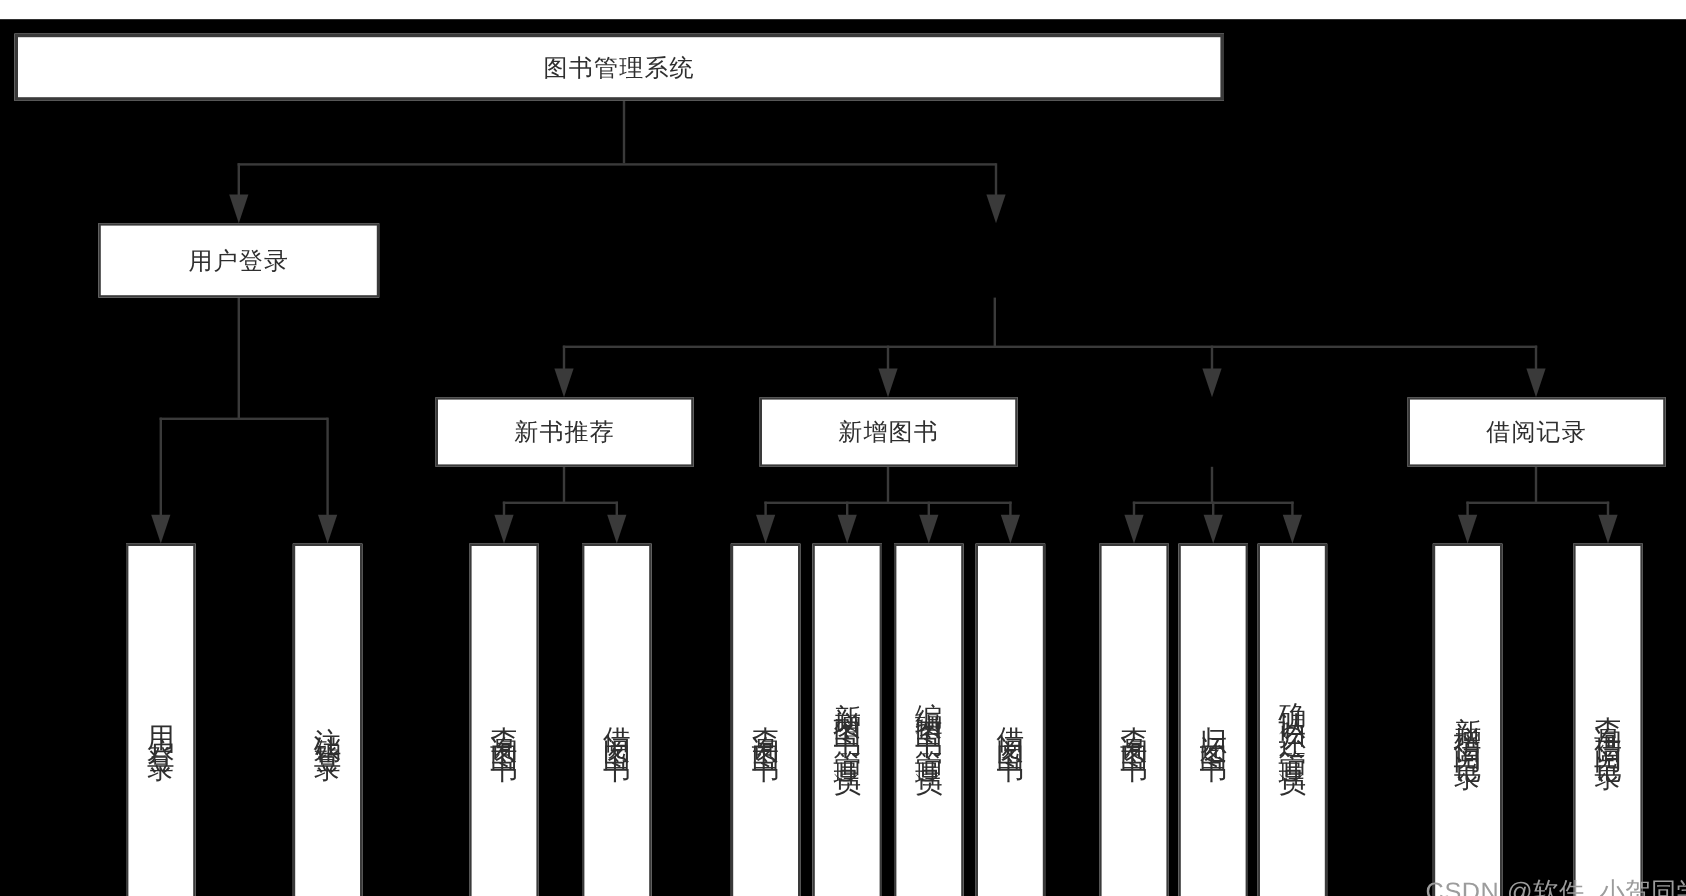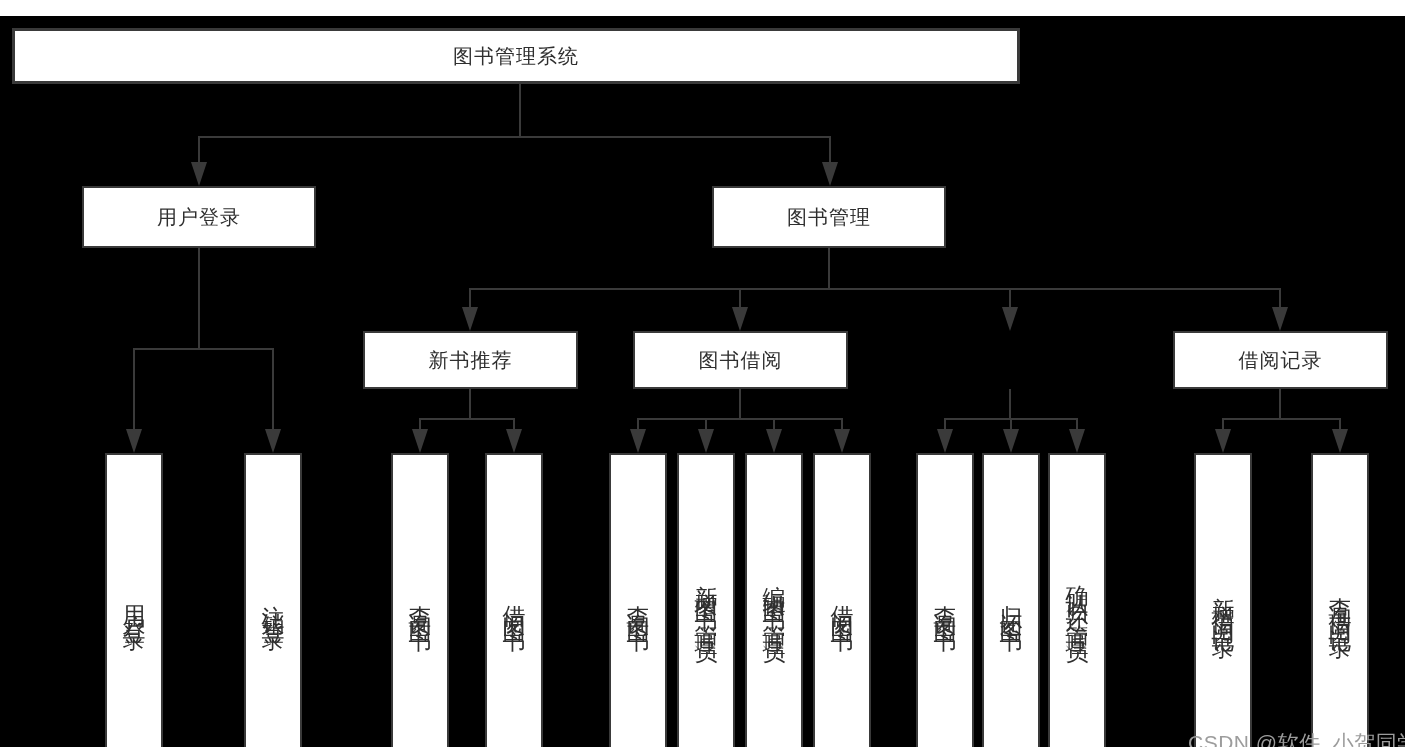--- a/index.html
+++ b/index.html
@@ -76,23 +76,20 @@
   <div class="vl" style="left:519px;top:68px;height:52px;"></div>
   <div class="hl" style="left:198px;top:120px;width:632px;"></div>
   <div class="vl" style="left:198px;top:120px;height:30px;"></div>
   <div class="ah" style="left:191px;top:146px;"></div>
   <div class="vl" style="left:829px;top:120px;height:30px;"></div>
   <div class="ah" style="left:822px;top:146px;"></div>
 
   <div class="hbox" style="left:82px;top:170px;width:234px;height:62px;">
     <span>用户登录</span>
   </div>
-  <div class="hbox" style="left:712px;top:170px;width:234px;height:62px;">
-    <span>图书管理</span>
-  </div>
 
   <div class="vl" style="left:198px;top:232px;height:101px;"></div>
   <div class="hl" style="left:133px;top:332px;width:140px;"></div>
   <div class="vl" style="left:133px;top:332px;height:84px;"></div>
   <div class="ah" style="left:126px;top:413px;"></div>
   <div class="vl" style="left:272px;top:332px;height:84px;"></div>
   <div class="ah" style="left:265px;top:413px;"></div>
 
   <div class="vl" style="left:828px;top:232px;height:41px;"></div>
   <div class="hl" style="left:469px;top:272px;width:812px;"></div>
@@ -102,21 +99,21 @@
   <div class="ah" style="left:732px;top:291px;"></div>
   <div class="vl" style="left:1009px;top:272px;height:22px;"></div>
   <div class="ah" style="left:1002px;top:291px;"></div>
   <div class="vl" style="left:1279px;top:272px;height:22px;"></div>
   <div class="ah" style="left:1272px;top:291px;"></div>
 
   <div class="hbox" style="left:363px;top:315px;width:215px;height:58px;text-align:center;">
     <span>新书推荐</span>
   </div>
   <div class="hbox" style="left:633px;top:315px;width:215px;height:58px;">
-    <span>图书借阅</span>
+    <span>新增图书</span>
   </div>
   <div class="hbox" style="left:1173px;top:315px;width:215px;height:58px;">
     <span>借阅记录</span>
   </div>
 
   <div class="vl" style="left:469px;top:373px;height:30px;"></div>
   <div class="hl" style="left:419px;top:402px;width:96px;"></div>
   <div class="vl" style="left:419px;top:402px;height:14px;"></div>
   <div class="ah" style="left:412px;top:413px;"></div>
   <div class="vl" style="left:513px;top:402px;height:14px;"></div>

